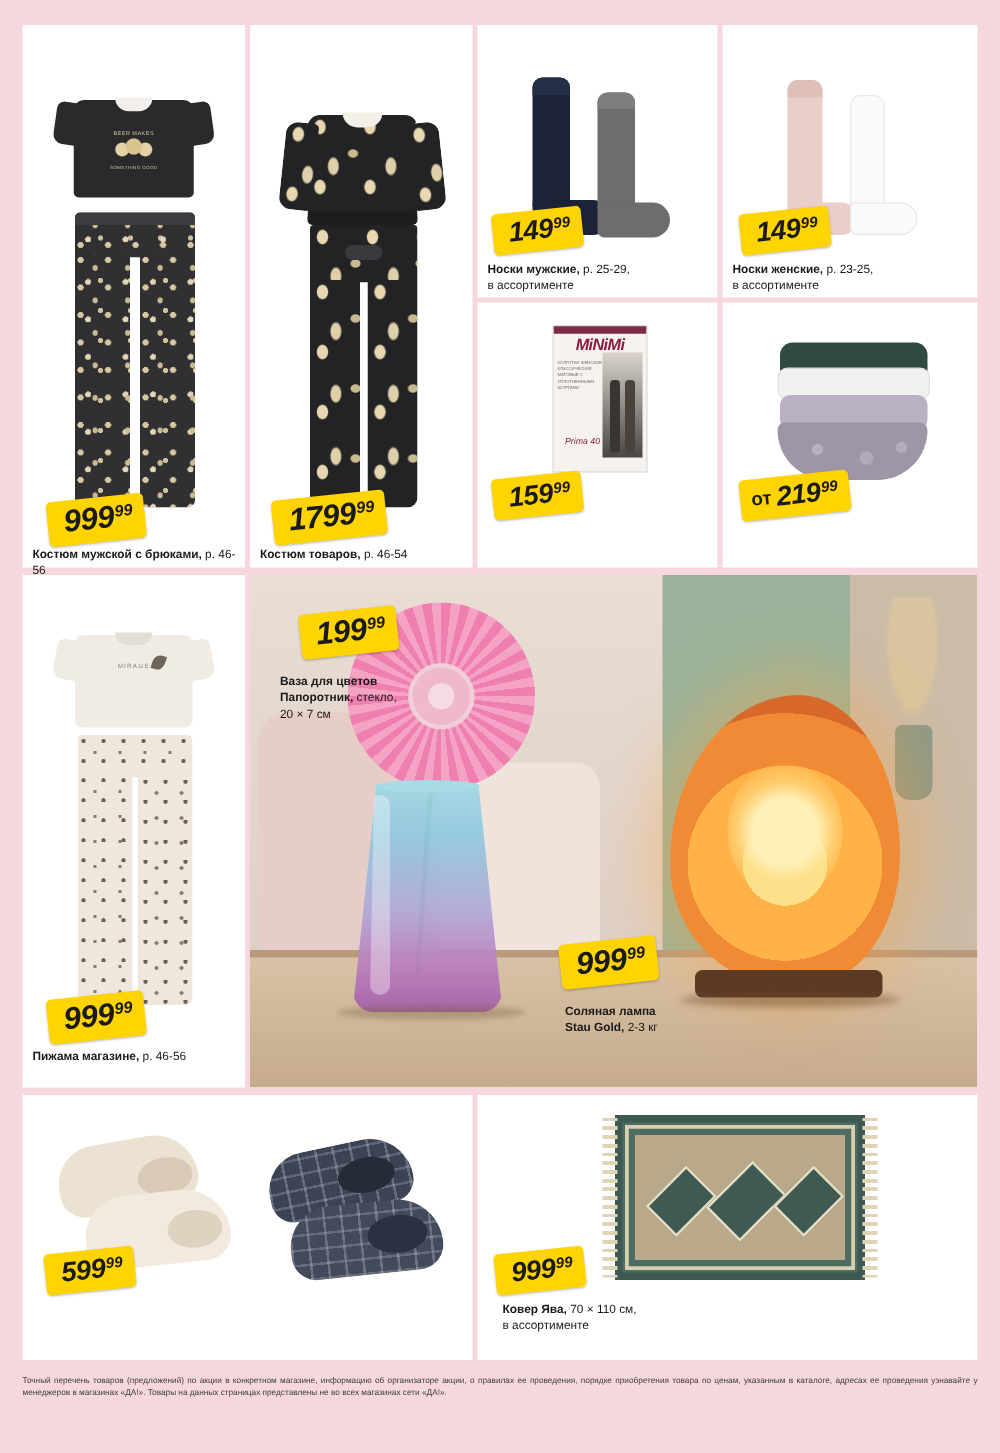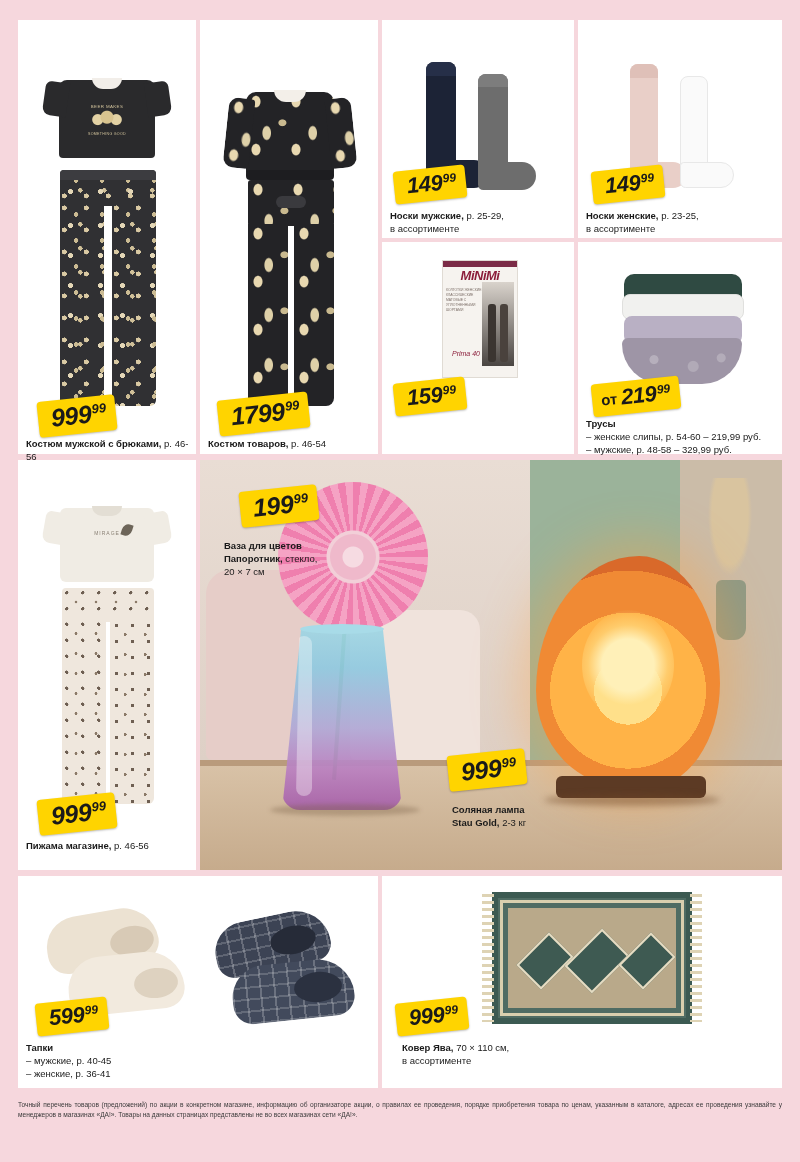--- a/index.html
+++ b/index.html
@@ -246,25 +246,20 @@
                 background:radial-gradient(circle at 25% 40%, rgba(255,255,255,.25) 4px, transparent 5px),
                            radial-gradient(circle at 60% 60%, rgba(255,255,255,.2) 5px, transparent 6px),
                            radial-gradient(circle at 85% 35%, rgba(255,255,255,.22) 4px, transparent 5px);"></div>
 
     <div class="tag small" style="left:14px; top:138px;">
       <span class="pre">от</span>
       <span class="int">219</span>
       <span class="dec">99</span>
     </div>
 
-    <div class="caption" style="left:8px; top:176px; width:194px;">
-      <b>Трусы</b>
-      <span class="li">– женские слипы, р. 54-60 – 219,99 руб.</span>
-      <span class="li">– мужские, р. 48-58 – 329,99 руб.</span>
-    </div>
   </div>
 
   <div class="card" style="left:18px; top:460px; width:178px; height:410px;">
 
     <div style="position:absolute;left:42px;top:48px;width:94px;height:74px;background:#f0ece4;border-radius:6px;"></div>
     <div style="position:absolute;left:26px;top:52px;width:24px;height:32px;background:#f0ece4;border-radius:6px 0 0 8px;transform:rotate(10deg);"></div>
     <div style="position:absolute;left:128px;top:52px;width:24px;height:32px;background:#f0ece4;border-radius:0 6px 8px 0;transform:rotate(-10deg);"></div>
     <div style="position:absolute;left:74px;top:46px;width:30px;height:10px;background:#e3ded4;border-radius:0 0 14px 14px;"></div>
     <div style="position:absolute;left:62px;top:70px;width:54px;text-align:center;font-size:5px;color:#8b8276;letter-spacing:1px;">MIRAGE</div>
     <div style="position:absolute;left:104px;top:64px;width:10px;height:12px;background:#6d6559;border-radius:60% 0 60% 0;transform:rotate(18deg);"></div>
@@ -376,25 +371,20 @@
                   repeating-linear-gradient(0deg, rgba(255,255,255,.18) 0 2px, transparent 2px 12px),
                   #424a5c;"></div>
     <div style="position:absolute;left:276px;top:96px;width:48px;height:30px;background:#2b3140;border-radius:50%;transform:rotate(-6deg);"></div>
 
     <div class="tag small" style="left:18px; top:124px;">
       <span class="pre"></span>
       <span class="int">599</span>
       <span class="dec">99</span>
     </div>
 
-    <div class="caption" style="left:8px; top:166px; width:200px;">
-      <b>Тапки</b>
-      <span class="li">– мужские, р. 40-45</span>
-      <span class="li">– женские, р. 36-41</span>
-    </div>
   </div>
 
   <div class="card" style="left:382px; top:876px; width:400px; height:212px;">
     <div style="position:absolute;left:110px;top:16px;width:200px;height:132px;background:#4f6c63;border:6px solid #3c5a52;box-sizing:border-box;"></div>
     <div style="position:absolute;left:118px;top:24px;width:184px;height:116px;border:3px solid #d9cfae;box-sizing:border-box;"></div>
     <div style="position:absolute;left:126px;top:32px;width:168px;height:100px;background:#b9a98a;"></div>
     <div style="position:absolute;left:138px;top:52px;width:44px;height:60px;background:#3e5a52;transform:rotate(45deg) scale(.7);border:3px solid #e6dcc2;"></div>
     <div style="position:absolute;left:188px;top:48px;width:48px;height:68px;background:#3e5a52;transform:rotate(45deg) scale(.72);border:3px solid #e6dcc2;"></div>
     <div style="position:absolute;left:240px;top:52px;width:44px;height:60px;background:#3e5a52;transform:rotate(45deg) scale(.7);border:3px solid #e6dcc2;"></div>
     <div style="position:absolute;left:100px;top:18px;width:12px;height:128px;

